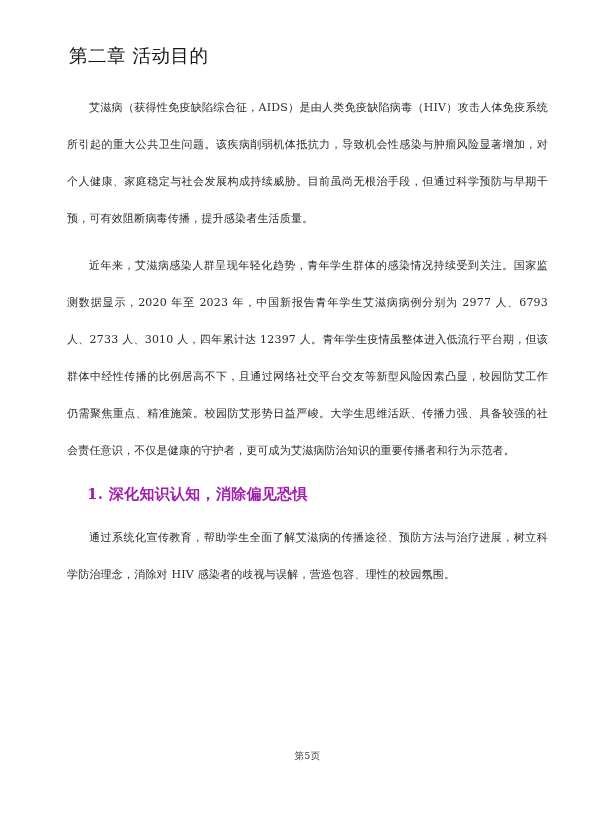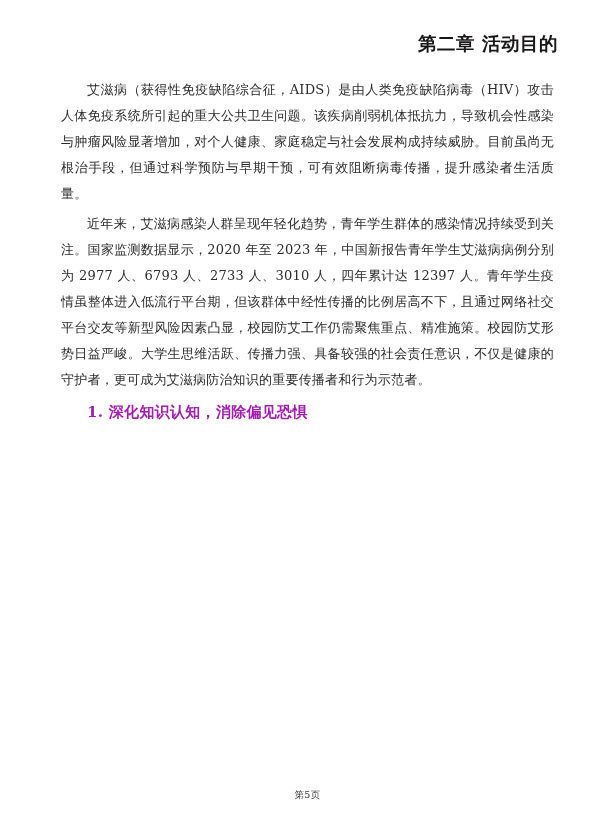--- a/index.html
+++ b/index.html
@@ -28,39 +28,39 @@
   }
 
   .content {
     position: absolute;
     left: 57px;
     top: 0;
     width: 501px;
   }
 
   .doc-title {
-    text-align: right;
-    font-weight: bold;
+    text-align: left;
+    font-weight: normal;
     font-size: 18.5px;
     letter-spacing: 0.5px;
     color: #1a1718;
-    margin: 0;
+    margin: 12px;
     padding-top: 32px;
     padding-bottom: 0;
     line-height: 1.3;
     font-family: "DejaVu Sans", "Liberation Sans", sans-serif;
   }
 
   .para {
-    font-size: 13px;
-    line-height: 26px;
+    font-size: 11px;
+    line-height: 37px;
     text-align: justify;
     text-justify: inter-ideograph;
     text-indent: 2em;
-    margin: 4px;
+    margin: 10px;
     color: #2c2a2b;
     letter-spacing: 0.2px;
   }
 
   .para.first-para {
     margin-top: 21px;
   }
 
   .heading-num {
     font-size: 15px;
@@ -68,21 +68,21 @@
     font-weight: bold;
     text-indent: 2em;
     margin: 0;
     color: #a21caf;
     letter-spacing: 0.3px;
   }
 
   .footer {
     position: absolute;
     left: 0;
-    top: 788px;
+    top: 749px;
     width: 615px;
     text-align: center;
     font-size: 9.5px;
     color: #3a3738;
     line-height: 14px;
     letter-spacing: 0.3px;
   }
 </style>
 </head>
 <body>
@@ -93,20 +93,21 @@
 
     <h1 class="doc-title">第二章  活动目的</h1>
 
     <p class="para first-para">艾滋病（获得性免疫缺陷综合征，AIDS）是由人类免疫缺陷病毒（HIV）攻击人体免疫系统所引起的重大公共卫生问题。该疾病削弱机体抵抗力，导致机会性感染与肿瘤风险显著增加，对个人健康、家庭稳定与社会发展构成持续威胁。目前虽尚无根治手段，但通过科学预防与早期干预，可有效阻断病毒传播，提升感染者生活质量。</p>
 
     <p class="para">近年来，艾滋病感染人群呈现年轻化趋势，青年学生群体的感染情况持续受到关注。国家监测数据显示，2020 年至 2023 年，中国新报告青年学生艾滋病病例分别为 2977 人、6793 人、2733 人、3010 人，四年累计达 12397 人。青年学生疫情虽整体进入低流行平台期，但该群体中经性传播的比例居高不下，且通过网络社交平台交友等新型风险因素凸显，校园防艾工作仍需聚焦重点、精准施策。校园防艾形势日益严峻。大学生思维活跃、传播力强、具备较强的社会责任意识，不仅是健康的守护者，更可成为艾滋病防治知识的重要传播者和行为示范者。</p>
 
 
     <p class="heading-num">1.  深化知识认知，消除偏见恐惧</p>
 
+    <p class="para">通过系统化宣传教育，帮助学生全面了解艾滋病的传播途径、预防方法与治疗进展，树立科学防治理念，消除对 HIV 感染者的歧视与误解，营造包容、理性的校园氛围。</p>
 
 
 
   </div>
 
   <div class="footer">第5页</div>
 
 </div>
 
 </body></html>

